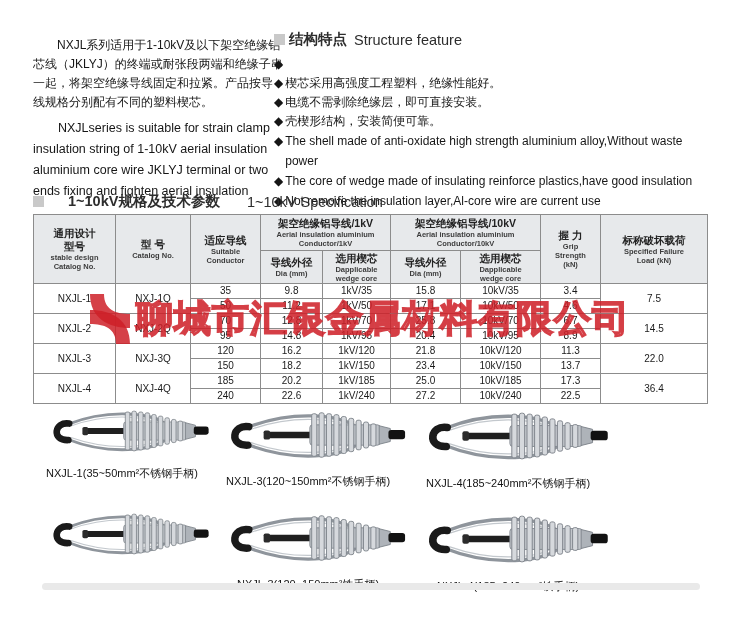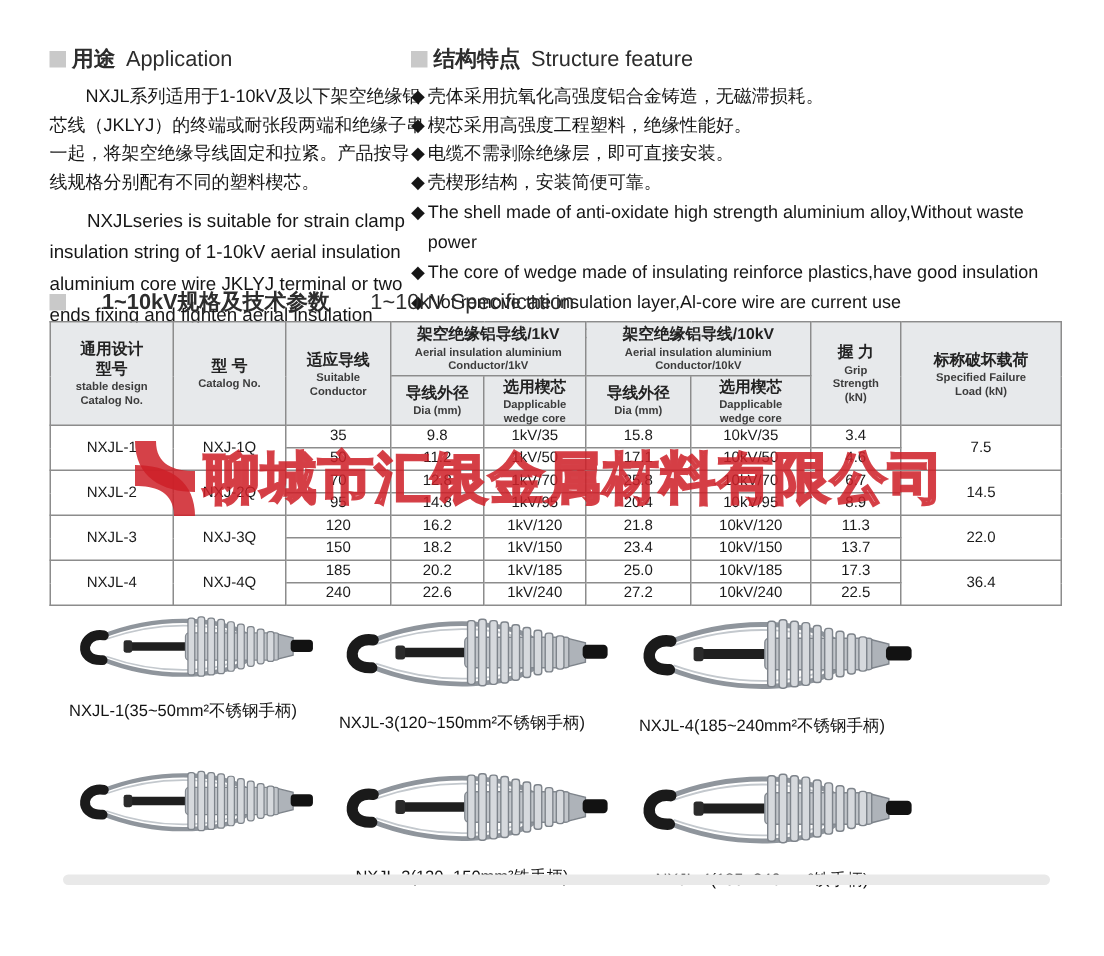--- a/index.html
+++ b/index.html
@@ -90,39 +90,33 @@
 
       <polygon points="183,30 195,33 195,47 183,50" fill="#aeb3b9" stroke="#7e848b" stroke-width="1"></polygon>
       <rect x="193" y="34.5" width="18" height="10" rx="3" fill="#121212"></rect>
     </symbol>
   </defs>
 </svg>
 
 <div class="page">
 
   <div class="app-col">
-    <div class="sec-head">
-      <span class="sq"></span>
-      <span class="zh">用途</span>
-      <span class="en">Application</span>
-    </div>
     <p>NXJL系列适用于1-10kV及以下架空绝缘铝芯线（JKLYJ）的终端或耐张段两端和绝缘子串一起，将架空绝缘导线固定和拉紧。产品按导线规格分别配有不同的塑料楔芯。</p>
     <p class="en">NXJLseries is suitable for strain clamp insulation string of 1-10kV aerial insulation aluminium core wire JKLYJ terminal or two ends fixing and fighten aerial insulation</p>
   </div>
 
   <div class="feat-col">
     <div class="sec-head">
       <span class="sq"></span>
       <span class="zh">结构特点</span>
       <span class="en">Structure feature</span>
     </div>
     <div class="feat-list">
       <div class="feat-item">
         <span class="dia">◆</span>
-        <span>壳体采用抗氧化高强度铝合金铸造，无磁滞损耗。</span>
       </div>
       <div class="feat-item">
         <span class="dia">◆</span>
         <span>楔芯采用高强度工程塑料，绝缘性能好。</span>
       </div>
       <div class="feat-item">
         <span class="dia">◆</span>
         <span>电缆不需剥除绝缘层，即可直接安装。</span>
       </div>
       <div class="feat-item">

